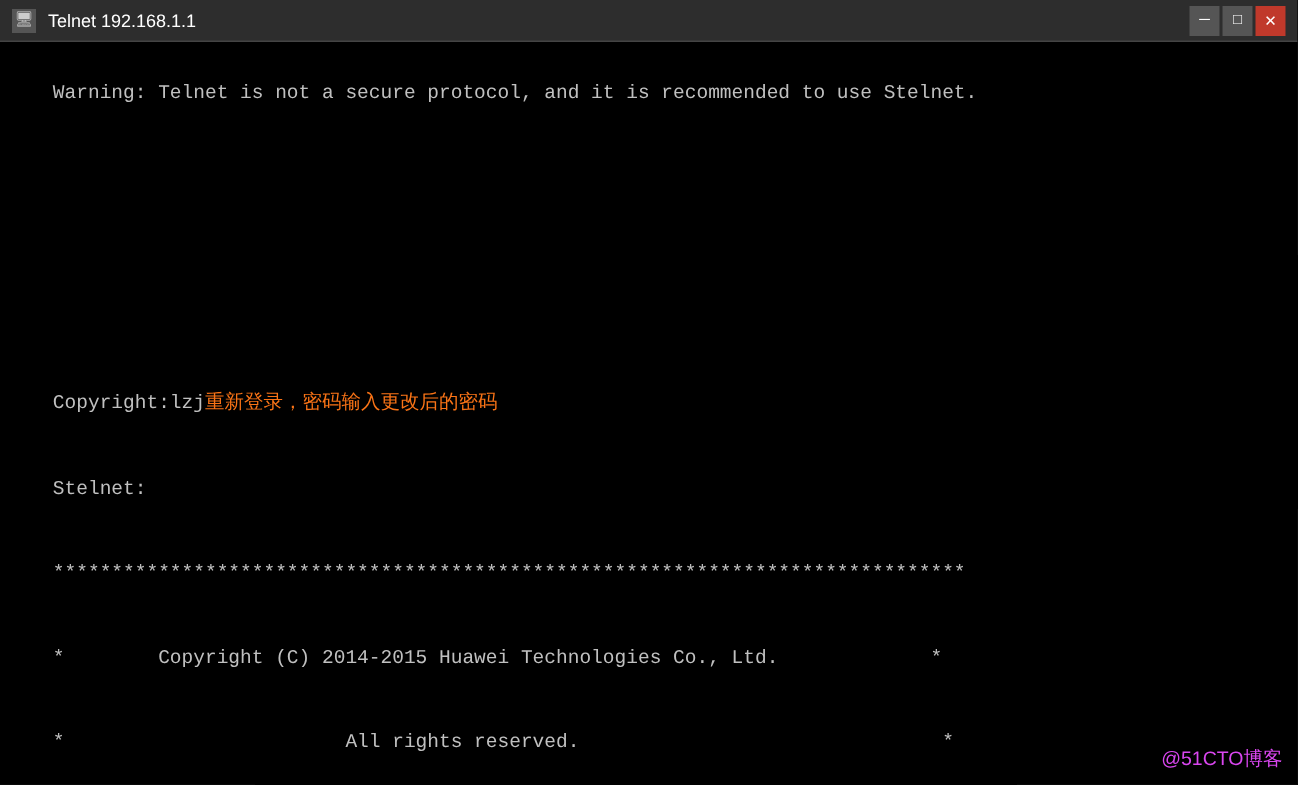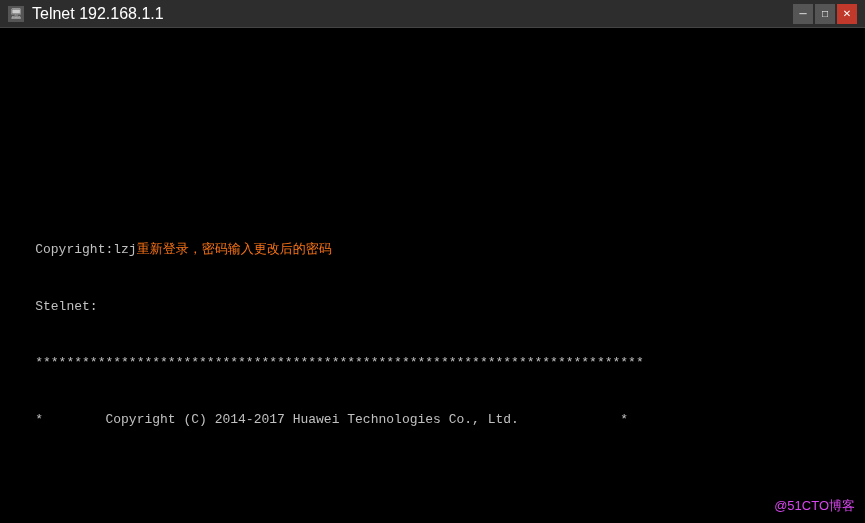--- a/index.html
+++ b/index.html
@@ -32,21 +32,21 @@
       background: #555;
       display: flex;
       align-items: center;
       justify-content: center;
       font-size: 10px;
       color: #ccc;
     }
 
     .title-bar-text {
       color: #ffffff;
-      font-size: 16px;
+      font-size: 12px;
       font-family: 'Segoe UI', Arial, sans-serif;
     }
 
     .title-bar-controls {
       margin-left: auto;
       display: flex;
       gap: 2px;
     }
 
     .title-bar-btn {
@@ -109,34 +109,36 @@
   <span class="title-bar-text">Telnet 192.168.1.1</span>
   <div class="title-bar-controls">
     <button class="title-bar-btn">─</button>
     <button class="title-bar-btn">□</button>
     <button class="title-bar-btn close">✕</button>
   </div>
 </div>
 
 <div class="terminal">
   <div class="terminal-content">
+    <span class="text-normal">Warning: Telnet is not a secure protocol, and it is recommended to use Stelnet.</span>
     <br>
     <span class="text-normal"></span>
     <br>
     <br>
     <span class="text-normal"></span>
     <br>
     <span class="text-normal">Copyright:lzj</span><span class="text-red">重新登录，密码输入更改后的密码</span>
     <br>
     <span class="text-normal">Stelnet:</span>
     <br>
     <span class="text-normal">******************************************************************************</span>
     <br>
-    <span class="text-normal">*        Copyright (C) 2014-2017 Huawei Technologies Co., Ltd.             *</span>
+    <span class="text-normal">*        Copyright (C) 2014-2015 Huawei Technologies Co., Ltd.             *</span>
     <br>
+    <span class="text-normal">*                        All rights reserved.                               *</span>
     <br>
     
     <br>
     
     <br>
     
     <br>
     <span class="text-normal"></span>
     <br>
     

